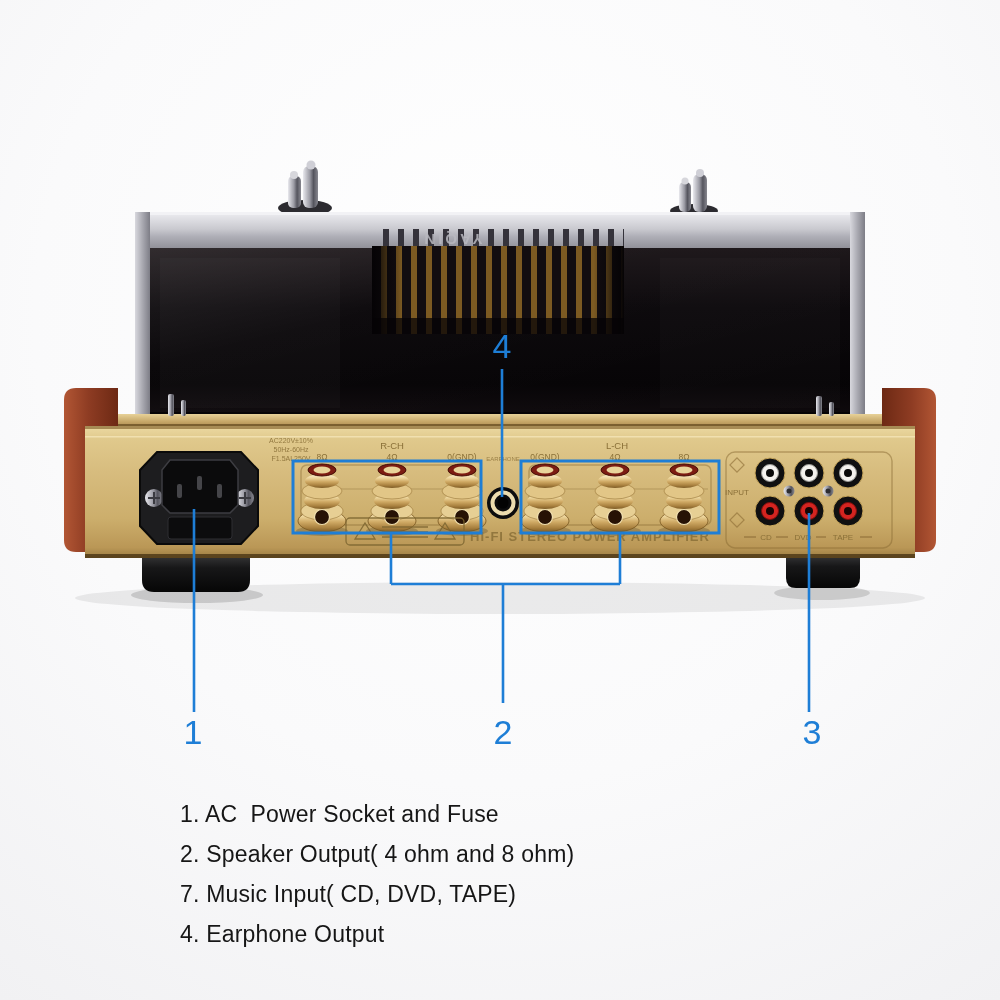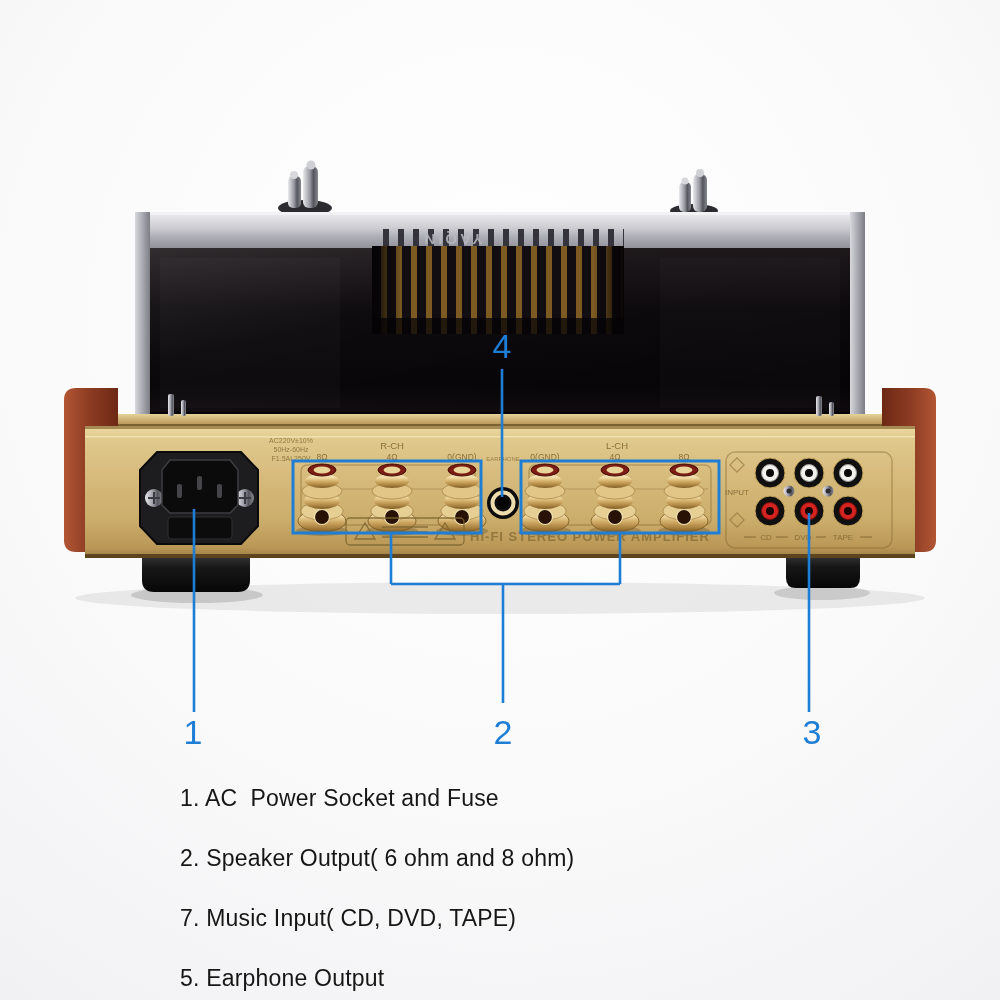--- a/index.html
+++ b/index.html
@@ -3,22 +3,22 @@
 <meta charset="utf-8">
 <style>
   html,body{margin:0;padding:0;}
   .stage{
     position:relative;width:1000px;height:1000px;overflow:hidden;
     background:radial-gradient(circle at 50% 32%, #ffffff 0%, #fafafb 55%, #f1f1f3 100%);
     font-family:"Liberation Sans", sans-serif;
   }
   .scene{position:absolute;left:0;top:0;}
   .legend{
-    position:absolute;left:180px;top:784px;width:560px;
-    display:flex;flex-direction:column;gap:32px;
+    position:absolute;left:180px;top:800px;width:560px;
+    display:flex;flex-direction:column;gap:12px;
   }
   .legend-line{
     font-size:23px;color:#161616;line-height:28px;white-space:pre-wrap;
     letter-spacing:0.2px;
   }
   svg text{font-family:"Liberation Sans", sans-serif;}
 </style>
 </head>
 <body>
 
@@ -360,17 +360,17 @@
     <g fill="#1e7ed6" font-size="34" text-anchor="middle">
       <text x="193" y="744">1</text>
       <text x="503" y="744">2</text>
       <text x="812" y="744">3</text>
       <text x="502" y="358">4</text>
     </g>
   </svg>
 
   <div class="legend">
     <div class="legend-line">1. AC  Power Socket and Fuse</div>
-    <div class="legend-line">2. Speaker Output( 6 ohm and 8 ohm)</div>
+    <div class="legend-line">2. Speaker Output( 4 ohm and 8 ohm)</div>
     <div class="legend-line">7. Music Input( CD, DVD, TAPE)</div>
-    <div class="legend-line">5. Earphone Output</div>
+    <div class="legend-line">4. Earphone Output</div>
   </div>
 </div>
 
 </body></html>

